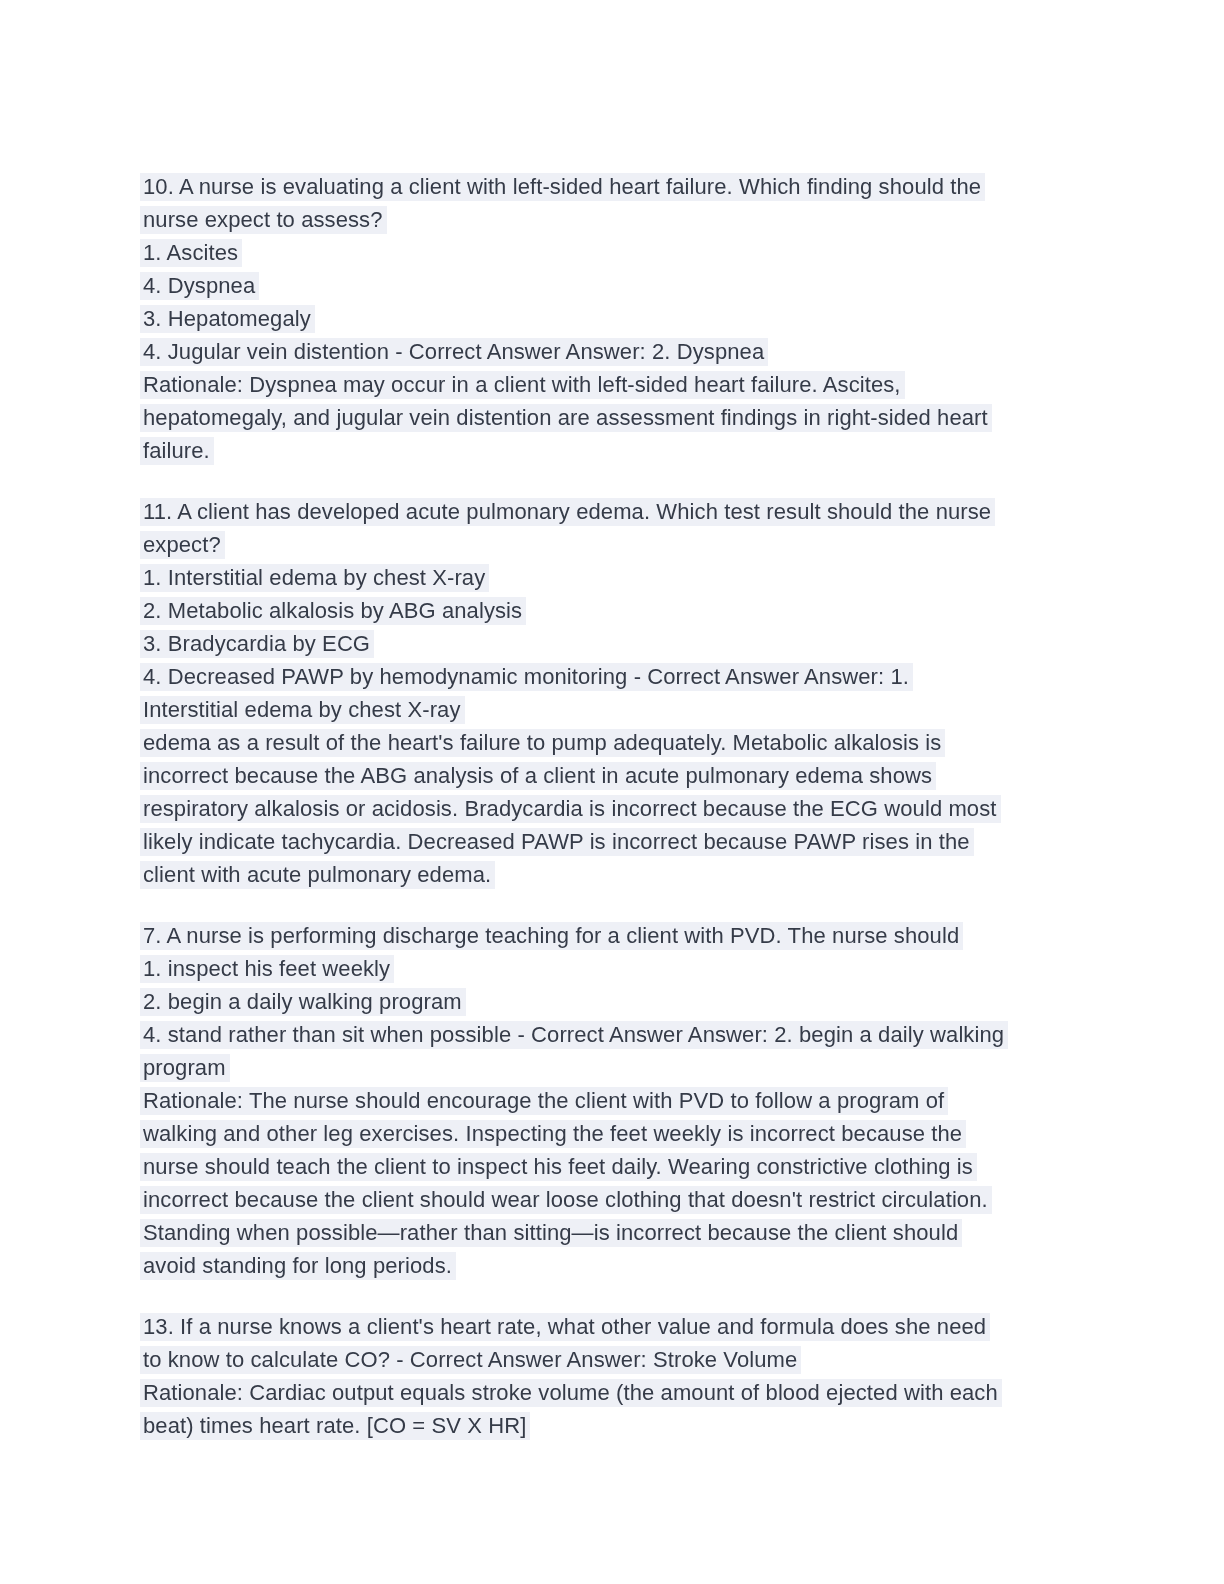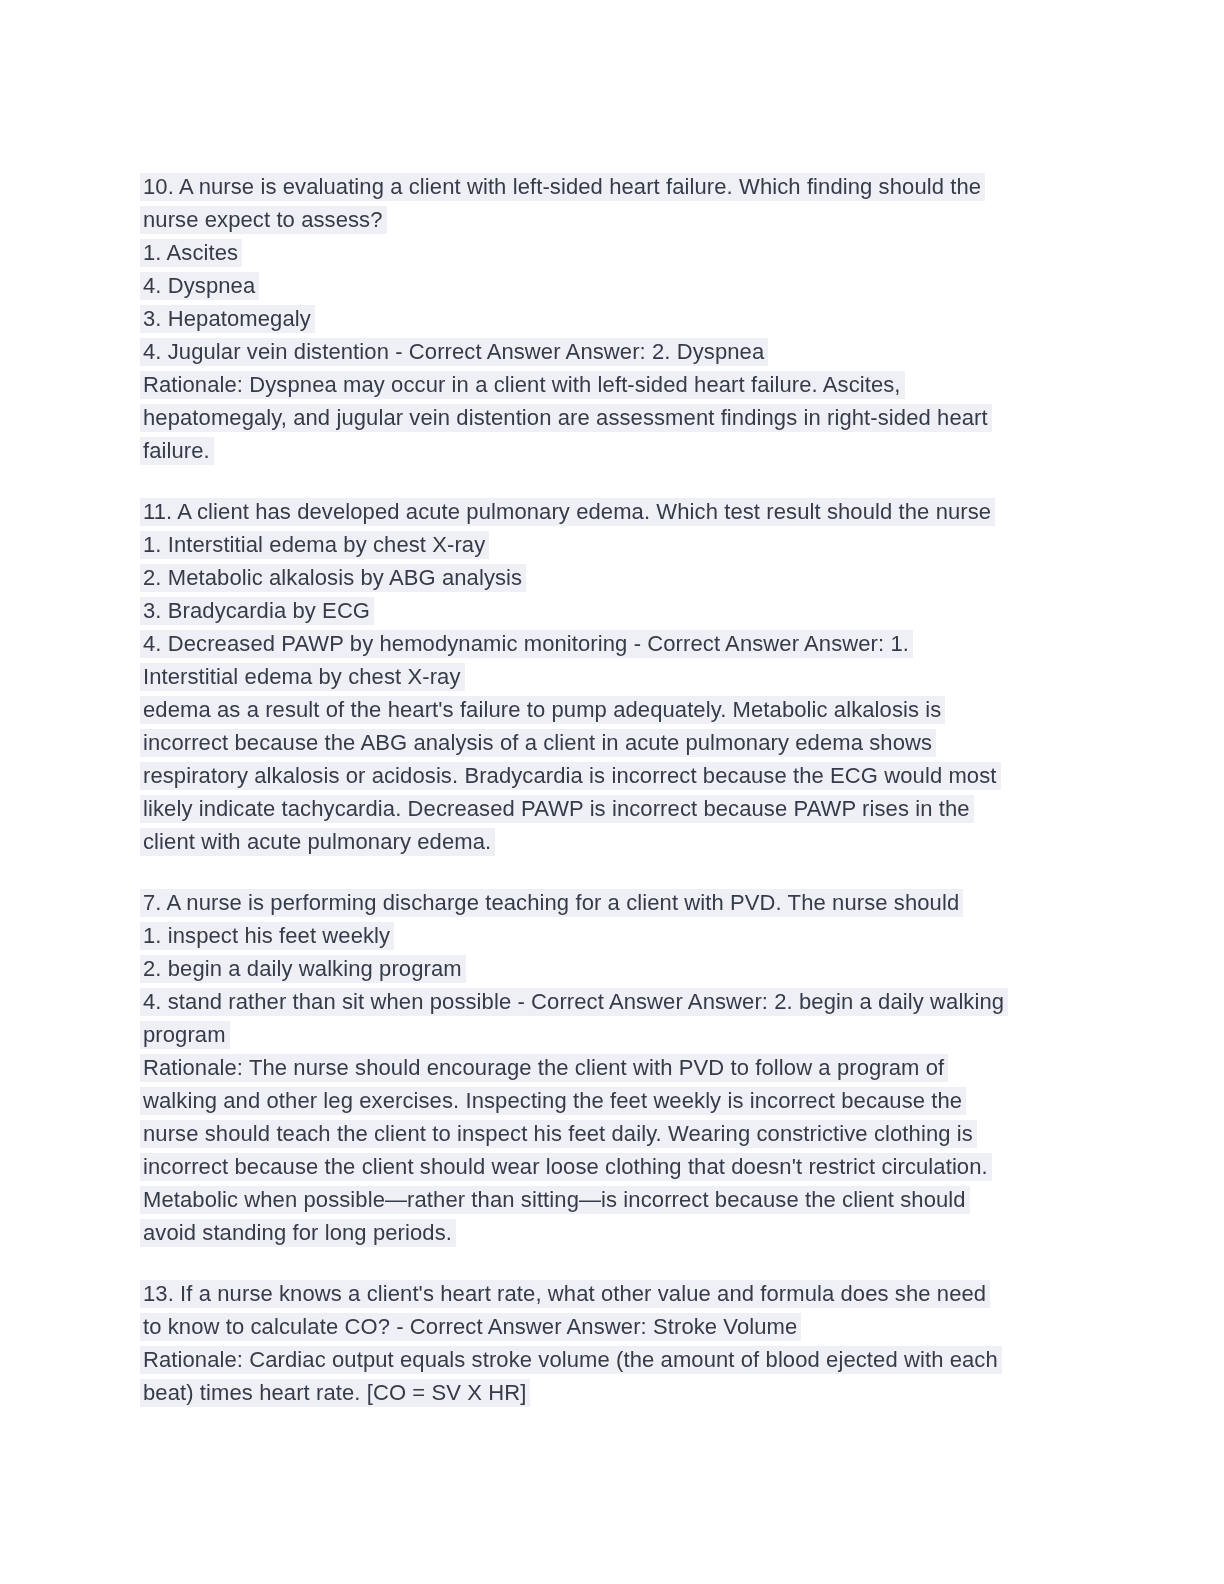--- a/index.html
+++ b/index.html
@@ -49,20 +49,21 @@
       <div class="text-line"><span>1. Ascites</span></div>
       <div class="text-line"><span>4. Dyspnea</span></div>
       <div class="text-line"><span>3. Hepatomegaly</span></div>
       <div class="text-line"><span>4. Jugular vein distention - Correct Answer Answer: 2. Dyspnea</span></div>
       <div class="text-line"><span>Rationale: Dyspnea may occur in a client with left-sided heart failure. Ascites,</span></div>
       <div class="text-line"><span>hepatomegaly, and jugular vein distention are assessment findings in right-sided heart</span></div>
       <div class="text-line"><span>failure.</span></div>
     </div>
     <div class="question-block">
       <div class="text-line"><span>11. A client has developed acute pulmonary edema. Which test result should the nurse</span></div>
+      <div class="text-line"><span>expect?</span></div>
       <div class="text-line"><span>1. Interstitial edema by chest X-ray</span></div>
       <div class="text-line"><span>2. Metabolic alkalosis by ABG analysis</span></div>
       <div class="text-line"><span>3. Bradycardia by ECG</span></div>
       <div class="text-line"><span>4. Decreased PAWP by hemodynamic monitoring - Correct Answer Answer: 1.</span></div>
       <div class="text-line"><span>Interstitial edema by chest X-ray</span></div>
       <div class="text-line"><span>edema as a result of the heart's failure to pump adequately. Metabolic alkalosis is</span></div>
       <div class="text-line"><span>incorrect because the ABG analysis of a client in acute pulmonary edema shows</span></div>
       <div class="text-line"><span>respiratory alkalosis or acidosis. Bradycardia is incorrect because the ECG would most</span></div>
       <div class="text-line"><span>likely indicate tachycardia. Decreased PAWP is incorrect because PAWP rises in the</span></div>
       <div class="text-line"><span>client with acute pulmonary edema.</span></div>
@@ -70,21 +71,21 @@
     <div class="question-block">
       <div class="text-line"><span>7. A nurse is performing discharge teaching for a client with PVD. The nurse should</span></div>
       <div class="text-line"><span>1. inspect his feet weekly</span></div>
       <div class="text-line"><span>2. begin a daily walking program</span></div>
       <div class="text-line"><span>4. stand rather than sit when possible - Correct Answer Answer: 2. begin a daily walking</span></div>
       <div class="text-line"><span>program</span></div>
       <div class="text-line"><span>Rationale: The nurse should encourage the client with PVD to follow a program of</span></div>
       <div class="text-line"><span>walking and other leg exercises. Inspecting the feet weekly is incorrect because the</span></div>
       <div class="text-line"><span>nurse should teach the client to inspect his feet daily. Wearing constrictive clothing is</span></div>
       <div class="text-line"><span>incorrect because the client should wear loose clothing that doesn't restrict circulation.</span></div>
-      <div class="text-line"><span>Metabolic when possible—rather than sitting—is incorrect because the client should</span></div>
+      <div class="text-line"><span>Standing when possible—rather than sitting—is incorrect because the client should</span></div>
       <div class="text-line"><span>avoid standing for long periods.</span></div>
     </div>
     <div class="question-block">
       <div class="text-line"><span>13. If a nurse knows a client's heart rate, what other value and formula does she need</span></div>
       <div class="text-line"><span>to know to calculate CO? - Correct Answer Answer: Stroke Volume</span></div>
       <div class="text-line"><span>Rationale: Cardiac output equals stroke volume (the amount of blood ejected with each</span></div>
       <div class="text-line"><span>beat) times heart rate. [CO = SV X HR]</span></div>
     </div>
   </div>
 

